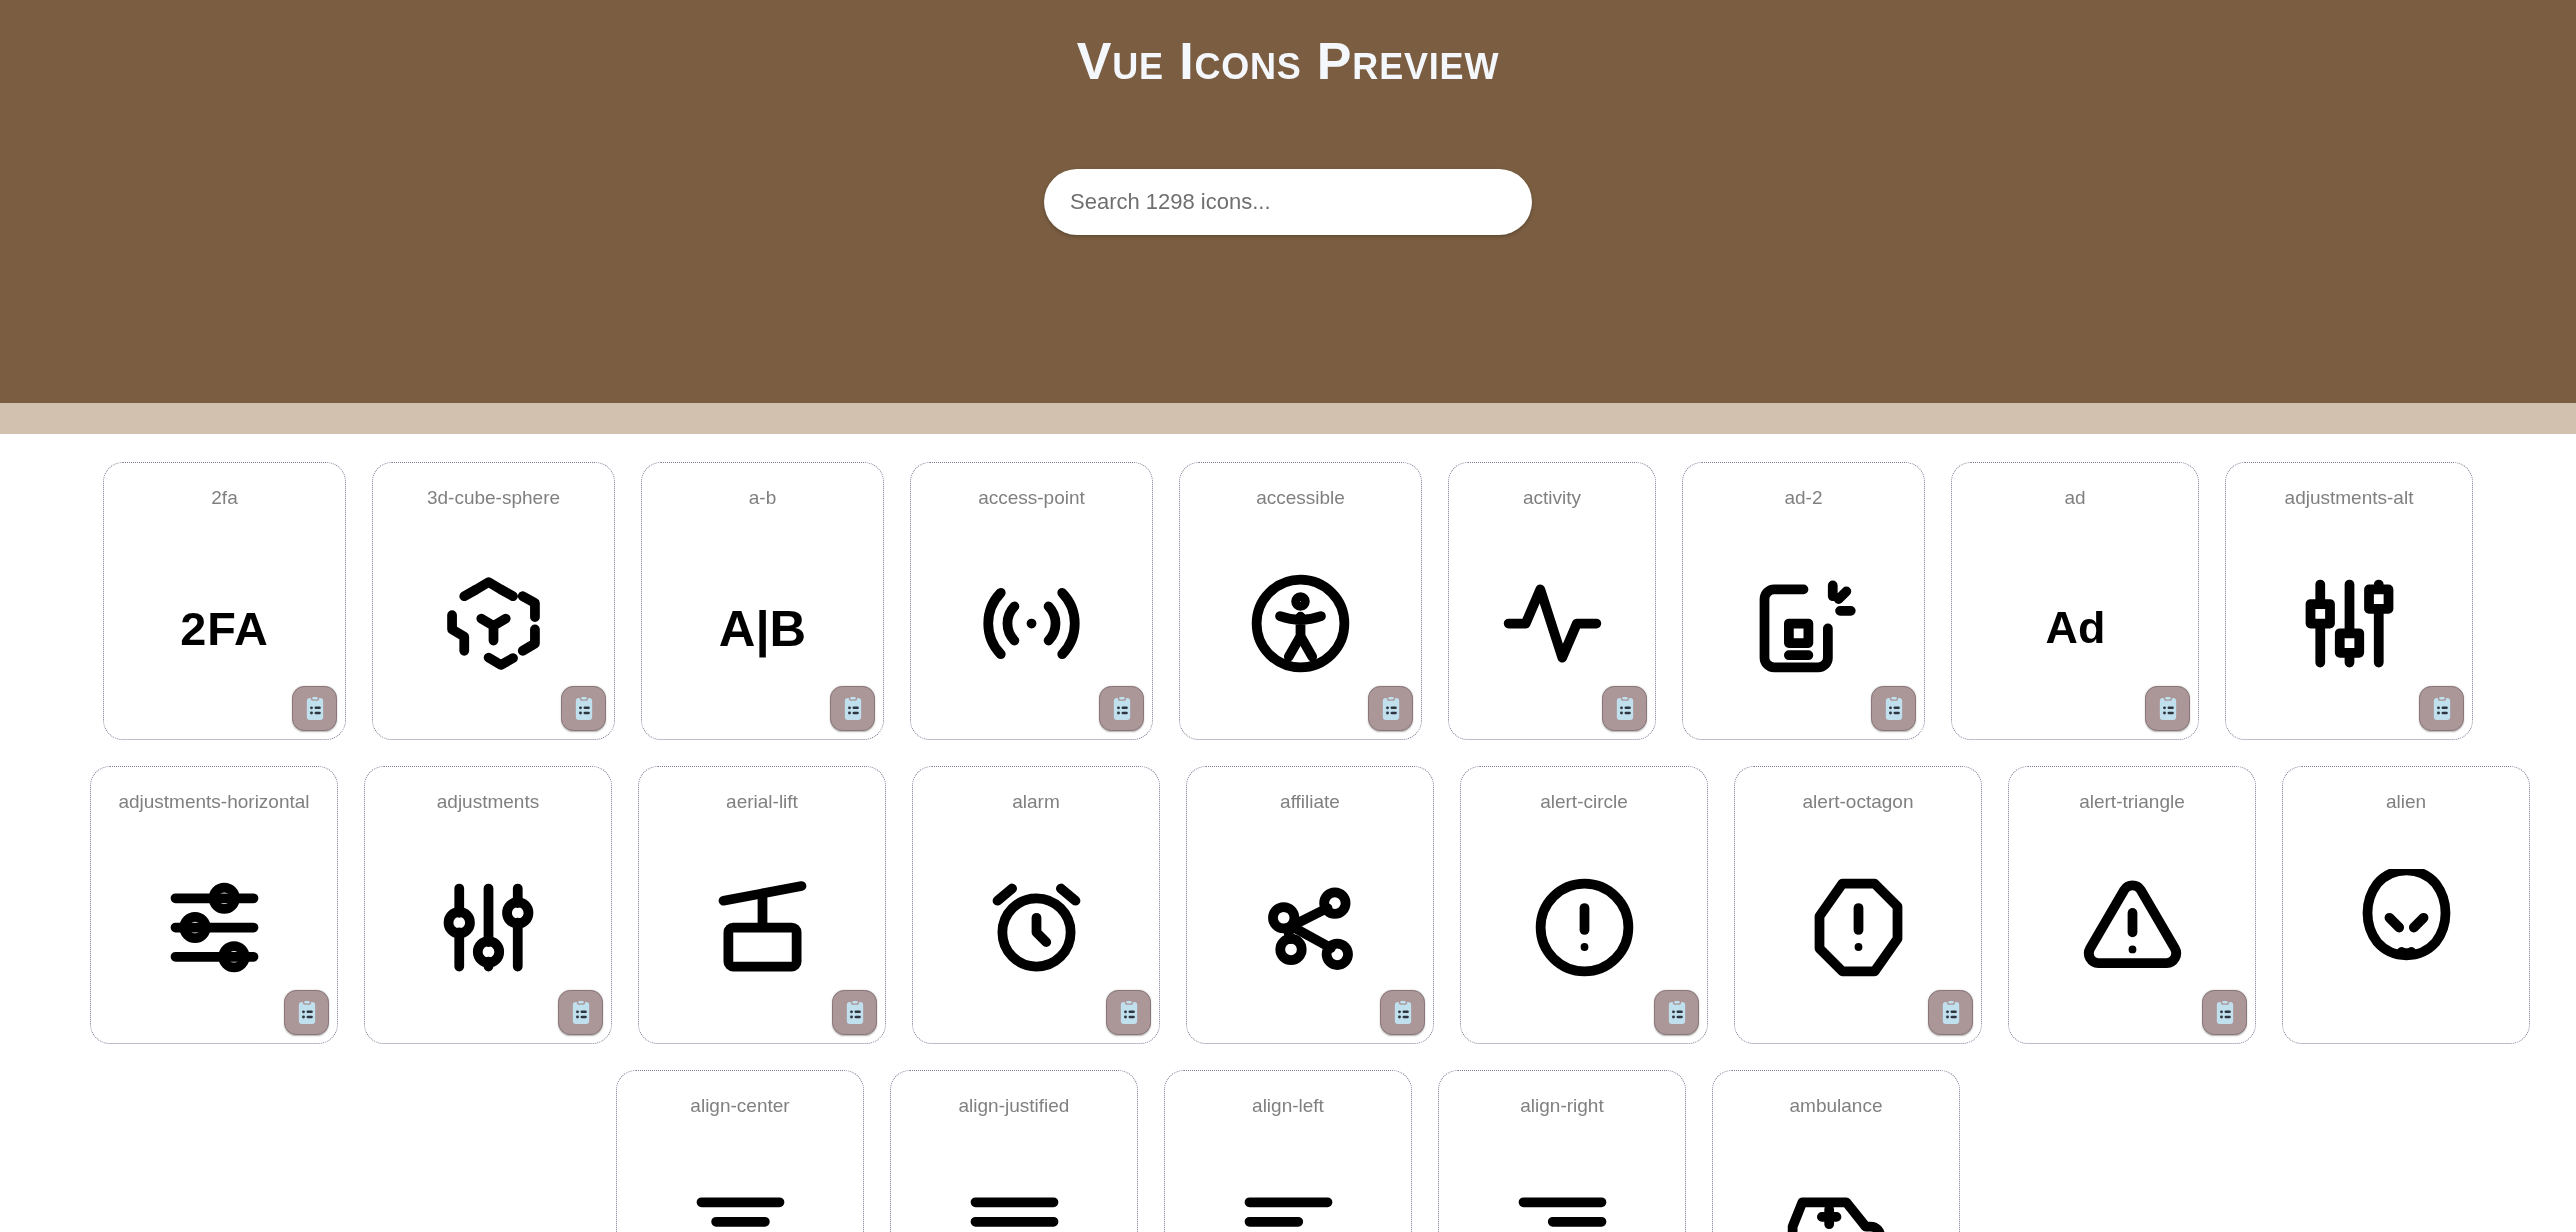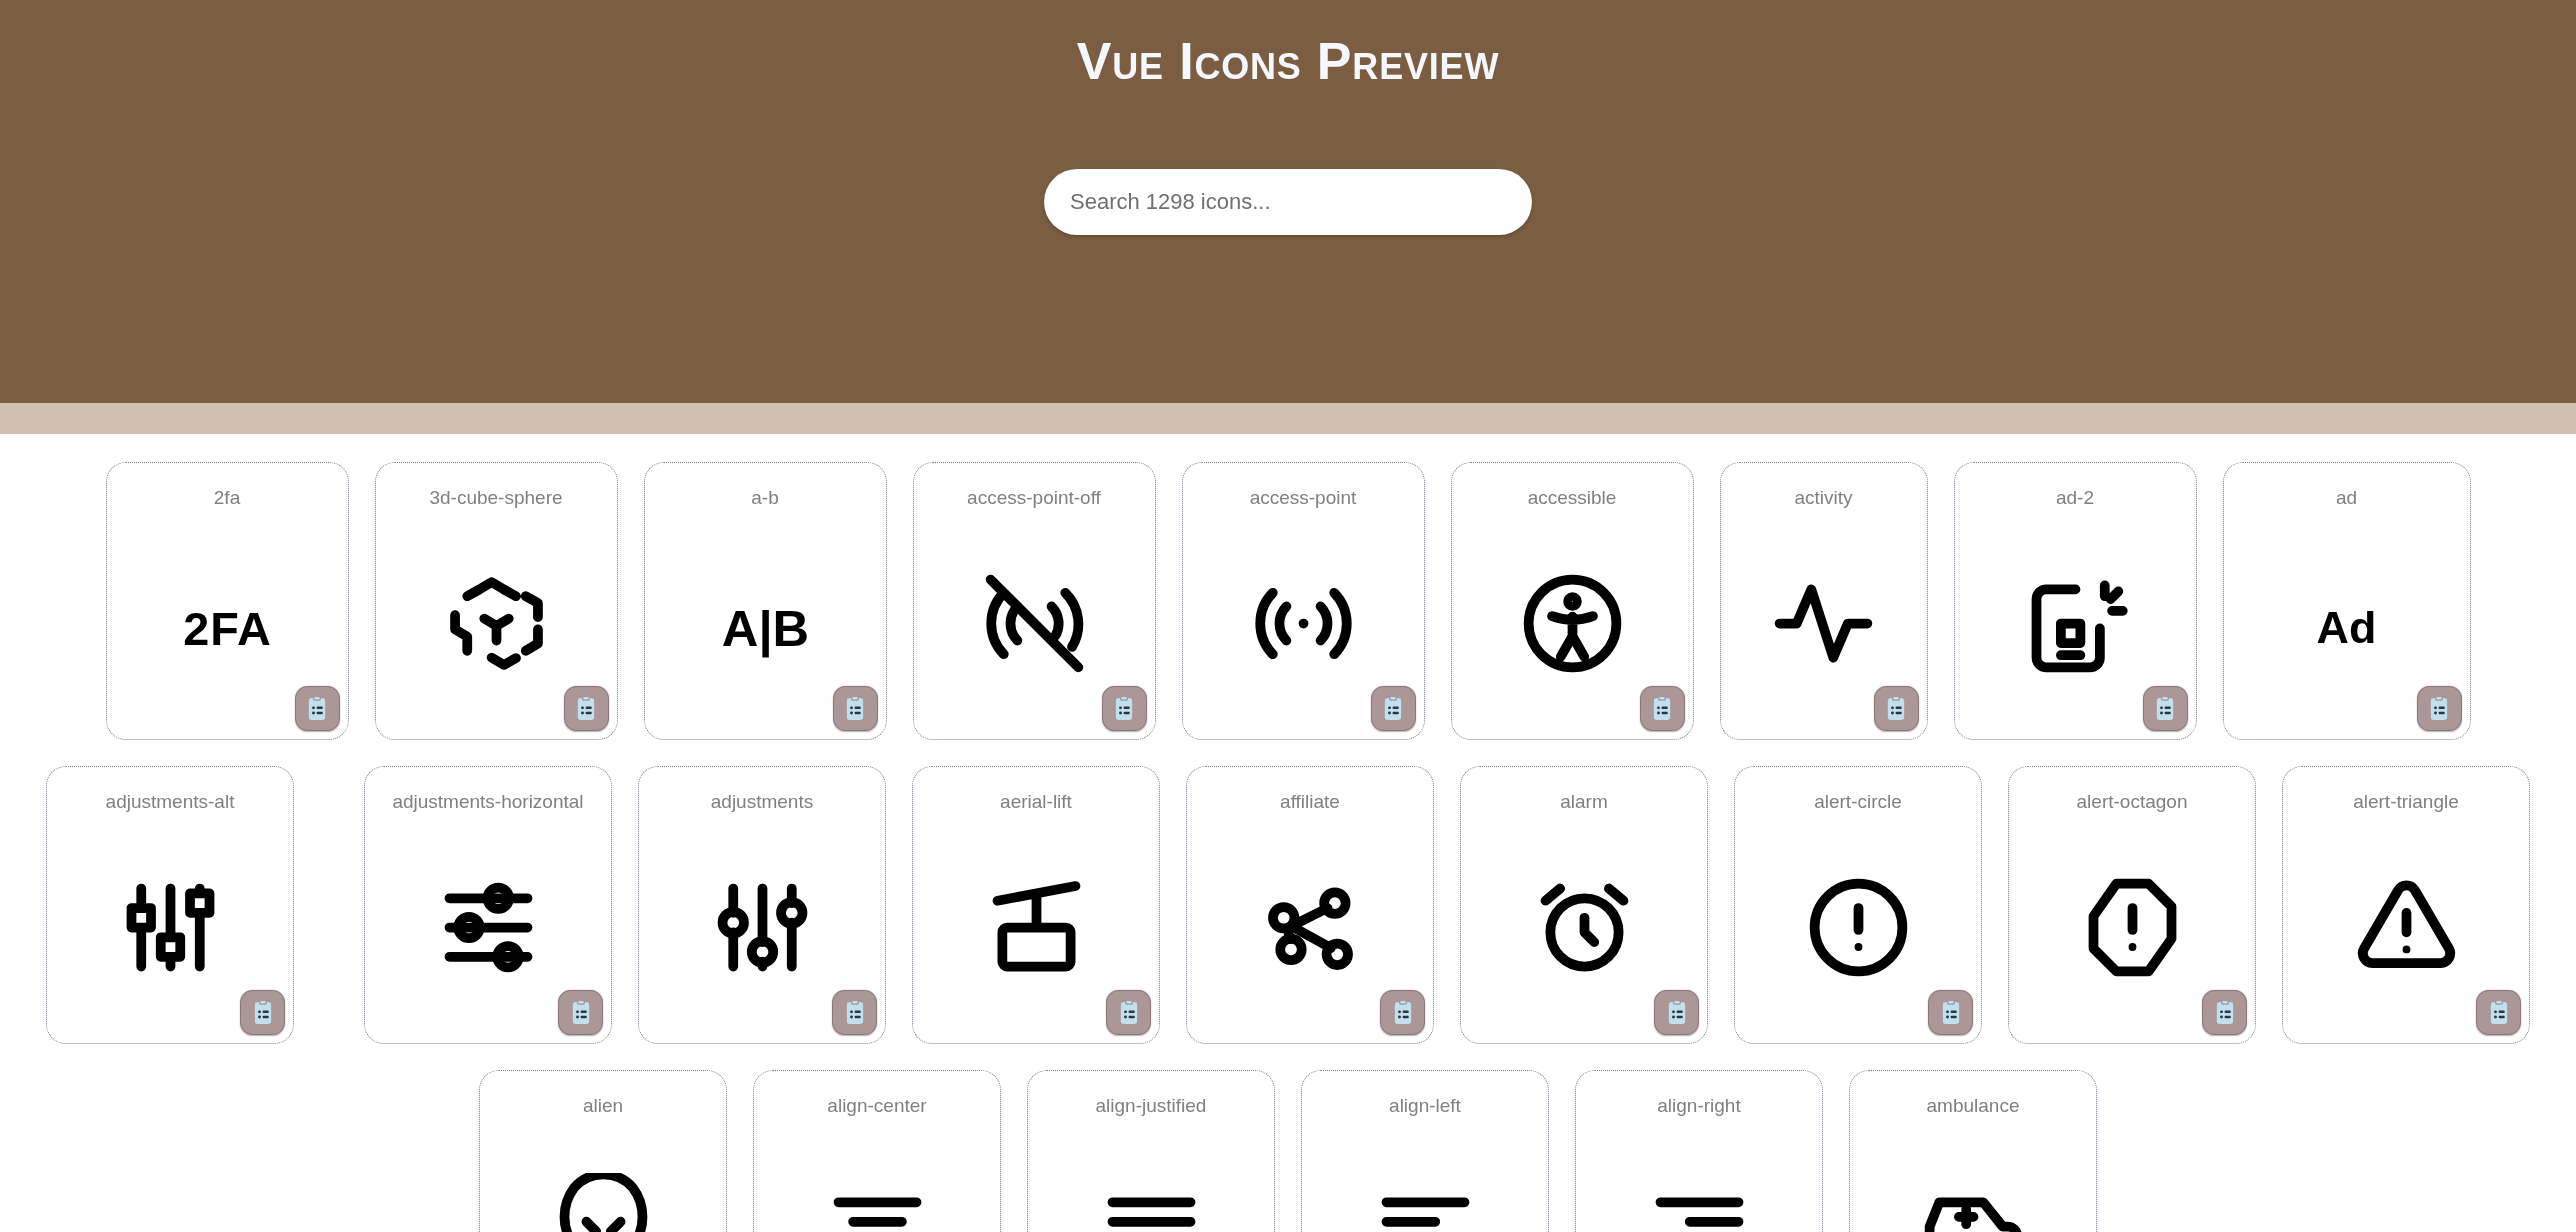--- a/index.html
+++ b/index.html
@@ -206,38 +206,20 @@
           <rect x="5" y="2.6" width="14" height="18.8" rx="2.6" fill="#bfe0ec"></rect>
           <rect x="9" y="1.2" width="6" height="3.2" rx="1.6" fill="#bfe0ec" stroke="#ab9698" stroke-width="1.2"></rect>
           <circle cx="9" cy="11" r="1.25" fill="#2e3440"></circle>
           <rect x="11.6" y="9.9" width="5.4" height="2.2" rx="1.1" fill="#2e3440"></rect>
           <circle cx="9" cy="15.4" r="1.25" fill="#2e3440"></circle>
           <rect x="11.6" y="14.3" width="5.4" height="2.2" rx="1.1" fill="#2e3440"></rect>
         </svg>
       </div>
     </div>
     <div class="icon-card" style="width: 243px; height: 278px;">
-      <div class="icon-card-label">access-point-off</div>
-      <div class="icon-card-glyph">
-        <svg viewBox="0 0 24 24" class="">
-          <path d="M12 12h.01M8.5 15.5a5 5 0 0 1 0-7M15.5 8.5a5 5 0 0 1 .8 6M5.7 18.3a9 9 0 0 1 0-12.6M18.3 5.7a9 9 0 0 1 1.4 11.1M3 3l18 18"></path>
-        </svg>
-      </div>
-      <div class="copy-button">
-        <svg viewBox="0 0 24 24">
-          <rect x="5" y="2.6" width="14" height="18.8" rx="2.6" fill="#bfe0ec"></rect>
-          <rect x="9" y="1.2" width="6" height="3.2" rx="1.6" fill="#bfe0ec" stroke="#ab9698" stroke-width="1.2"></rect>
-          <circle cx="9" cy="11" r="1.25" fill="#2e3440"></circle>
-          <rect x="11.6" y="9.9" width="5.4" height="2.2" rx="1.1" fill="#2e3440"></rect>
-          <circle cx="9" cy="15.4" r="1.25" fill="#2e3440"></circle>
-          <rect x="11.6" y="14.3" width="5.4" height="2.2" rx="1.1" fill="#2e3440"></rect>
-        </svg>
-      </div>
-    </div>
-    <div class="icon-card" style="width: 243px; height: 278px;">
       <div class="icon-card-label">access-point</div>
       <div class="icon-card-glyph">
         <svg viewBox="0 0 24 24" class="">
           <path d="M12 12h.01M8.5 15.5a5 5 0 0 1 0-7M15.5 8.5a5 5 0 0 1 0 7M5.7 18.3a9 9 0 0 1 0-12.6M18.3 5.7a9 9 0 0 1 0 12.6"></path>
         </svg>
       </div>
       <div class="copy-button">
         <svg viewBox="0 0 24 24">
           <rect x="5" y="2.6" width="14" height="18.8" rx="2.6" fill="#bfe0ec"></rect>
           <rect x="9" y="1.2" width="6" height="3.2" rx="1.6" fill="#bfe0ec" stroke="#ab9698" stroke-width="1.2"></rect>
@@ -380,20 +362,39 @@
           <circle cx="9" cy="15.4" r="1.25" fill="#2e3440"></circle>
           <rect x="11.6" y="14.3" width="5.4" height="2.2" rx="1.1" fill="#2e3440"></rect>
         </svg>
       </div>
     </div>
     <div class="icon-card" style="width: 248px; height: 278px;">
       <div class="icon-card-label">aerial-lift</div>
       <div class="icon-card-glyph">
         <svg viewBox="0 0 24 24" class="">
           <path d="M4 6.5l16-3M9 12h6M6 20h12a1 1 0 0 0 1-1v-6a1 1 0 0 0-1-1H6a1 1 0 0 0-1 1v6a1 1 0 0 0 1 1zM12 5v7"></path>
+        </svg>
+      </div>
+      <div class="copy-button">
+        <svg viewBox="0 0 24 24">
+          <rect x="5" y="2.6" width="14" height="18.8" rx="2.6" fill="#bfe0ec"></rect>
+          <rect x="9" y="1.2" width="6" height="3.2" rx="1.6" fill="#bfe0ec" stroke="#ab9698" stroke-width="1.2"></rect>
+          <circle cx="9" cy="11" r="1.25" fill="#2e3440"></circle>
+          <rect x="11.6" y="9.9" width="5.4" height="2.2" rx="1.1" fill="#2e3440"></rect>
+          <circle cx="9" cy="15.4" r="1.25" fill="#2e3440"></circle>
+          <rect x="11.6" y="14.3" width="5.4" height="2.2" rx="1.1" fill="#2e3440"></rect>
+        </svg>
+      </div>
+    </div>
+    <div class="icon-card" style="width: 248px; height: 278px;">
+      <div class="icon-card-label">alarm</div>
+      <div class="icon-card-glyph">
+        <svg viewBox="0 0 24 24" class="">
+          <circle cx="12" cy="13" r="7"></circle>
+          <path d="M12 10v3l2 2M7 4L4 6.5M17 4l3 2.5"></path>
         </svg>
       </div>
       <div class="copy-button">
         <svg viewBox="0 0 24 24">
           <rect x="5" y="2.6" width="14" height="18.8" rx="2.6" fill="#bfe0ec"></rect>
           <rect x="9" y="1.2" width="6" height="3.2" rx="1.6" fill="#bfe0ec" stroke="#ab9698" stroke-width="1.2"></rect>
           <circle cx="9" cy="11" r="1.25" fill="#2e3440"></circle>
           <rect x="11.6" y="9.9" width="5.4" height="2.2" rx="1.1" fill="#2e3440"></rect>
           <circle cx="9" cy="15.4" r="1.25" fill="#2e3440"></circle>
           <rect x="11.6" y="14.3" width="5.4" height="2.2" rx="1.1" fill="#2e3440"></rect>
@@ -416,39 +417,20 @@
           <rect x="5" y="2.6" width="14" height="18.8" rx="2.6" fill="#bfe0ec"></rect>
           <rect x="9" y="1.2" width="6" height="3.2" rx="1.6" fill="#bfe0ec" stroke="#ab9698" stroke-width="1.2"></rect>
           <circle cx="9" cy="11" r="1.25" fill="#2e3440"></circle>
           <rect x="11.6" y="9.9" width="5.4" height="2.2" rx="1.1" fill="#2e3440"></rect>
           <circle cx="9" cy="15.4" r="1.25" fill="#2e3440"></circle>
           <rect x="11.6" y="14.3" width="5.4" height="2.2" rx="1.1" fill="#2e3440"></rect>
         </svg>
       </div>
     </div>
     <div class="icon-card" style="width: 248px; height: 278px;">
-      <div class="icon-card-label">alarm</div>
-      <div class="icon-card-glyph">
-        <svg viewBox="0 0 24 24" class="">
-          <circle cx="12" cy="13" r="7"></circle>
-          <path d="M12 10v3l2 2M7 4L4 6.5M17 4l3 2.5"></path>
-        </svg>
-      </div>
-      <div class="copy-button">
-        <svg viewBox="0 0 24 24">
-          <rect x="5" y="2.6" width="14" height="18.8" rx="2.6" fill="#bfe0ec"></rect>
-          <rect x="9" y="1.2" width="6" height="3.2" rx="1.6" fill="#bfe0ec" stroke="#ab9698" stroke-width="1.2"></rect>
-          <circle cx="9" cy="11" r="1.25" fill="#2e3440"></circle>
-          <rect x="11.6" y="9.9" width="5.4" height="2.2" rx="1.1" fill="#2e3440"></rect>
-          <circle cx="9" cy="15.4" r="1.25" fill="#2e3440"></circle>
-          <rect x="11.6" y="14.3" width="5.4" height="2.2" rx="1.1" fill="#2e3440"></rect>
-        </svg>
-      </div>
-    </div>
-    <div class="icon-card" style="width: 248px; height: 278px;">
       <div class="icon-card-label">alert-circle</div>
       <div class="icon-card-glyph">
         <svg viewBox="0 0 24 24" class="">
           <circle cx="12" cy="12" r="9"></circle>
           <path d="M12 8v4.5"></path>
           <circle cx="12" cy="16" r="0.8" fill="#000" stroke="none"></circle>
         </svg>
       </div>
       <div class="copy-button">
         <svg viewBox="0 0 24 24">

